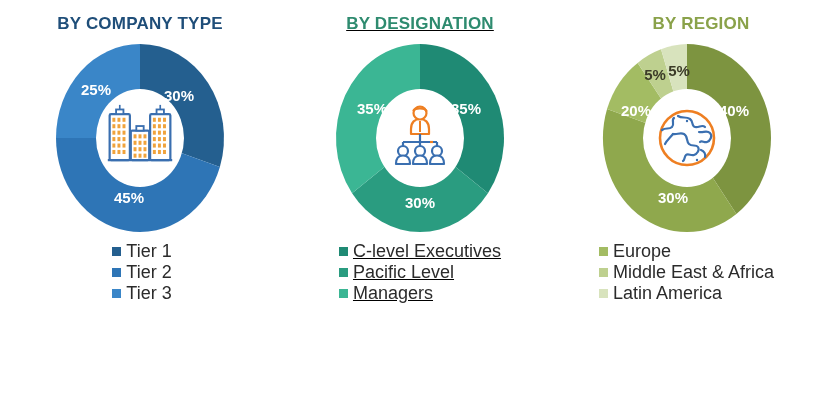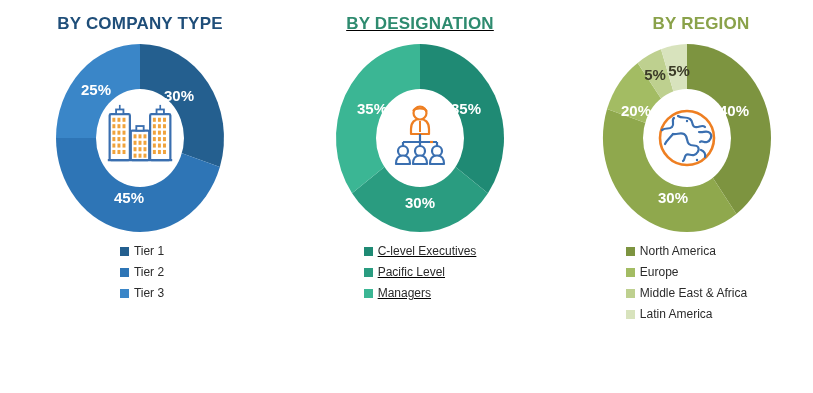--- a/index.html
+++ b/index.html
@@ -96,21 +96,21 @@
   }
   .legend-swatch {
     width: 9px;
     height: 9px;
     margin-right: 5px;
     flex: 0 0 auto;
     display: inline-block;
   }
   .legend-text {
     font-family: "Liberation Sans", sans-serif;
-    font-size: 12px;
+    font-size: 18px;
     color: #2b2b2b;
     line-height: 17px;
     white-space: nowrap;
   }
 </style>
 </head>
 <body>
 
 <div class="board">
 
@@ -318,24 +318,20 @@
         <text class="slice-label" x="131" y="68">40%</text>
         <text class="slice-label" x="70" y="155">30%</text>
         <text class="slice-label" x="33" y="68">20%</text>
         <text class="slice-label dark" x="52" y="32">5%</text>
         <text class="slice-label dark" x="76" y="28">5%</text>
       </svg>
     </div>
 
     <div class="legend legend-region">
       <div class="legend-row">
-        <span class="legend-swatch" style="background:#7d9440"></span>
-        <span class="legend-text">North America</span>
-      </div>
-      <div class="legend-row">
         <span class="legend-swatch" style="background:#a3bc63"></span>
         <span class="legend-text">Europe</span>
       </div>
       <div class="legend-row">
         <span class="legend-swatch" style="background:#bed08f"></span>
         <span class="legend-text">Middle East &amp; Africa</span>
       </div>
       <div class="legend-row">
         <span class="legend-swatch" style="background:#d8e3bd"></span>
         <span class="legend-text">Latin America</span>

